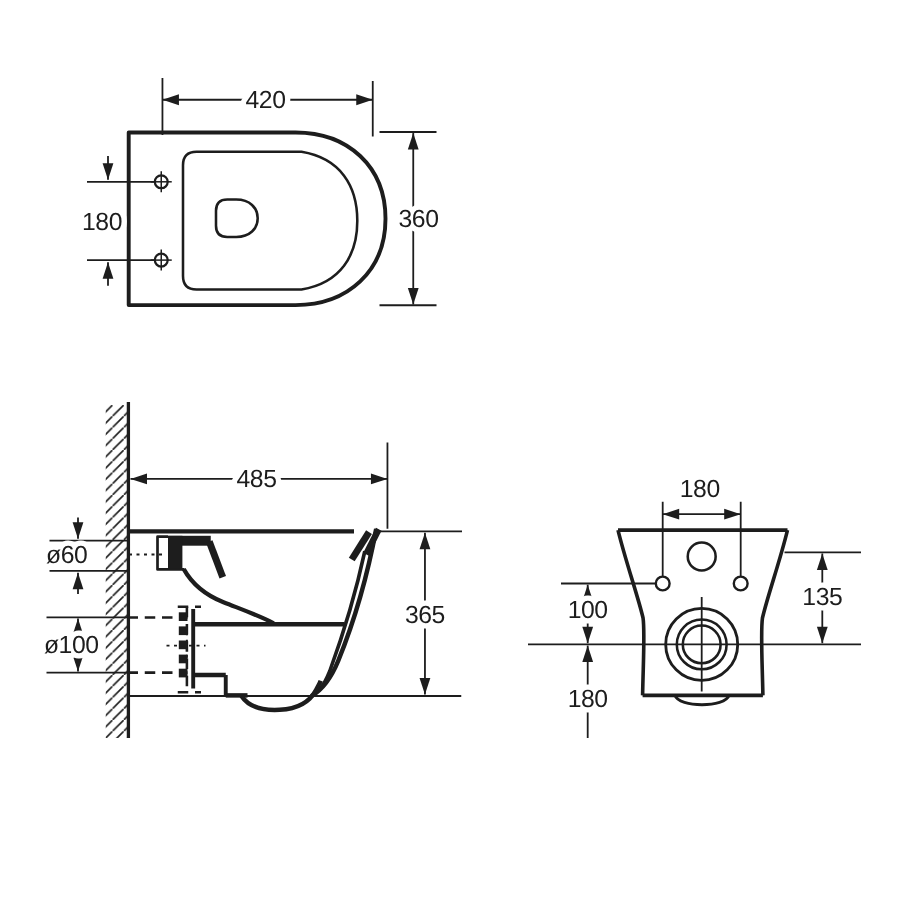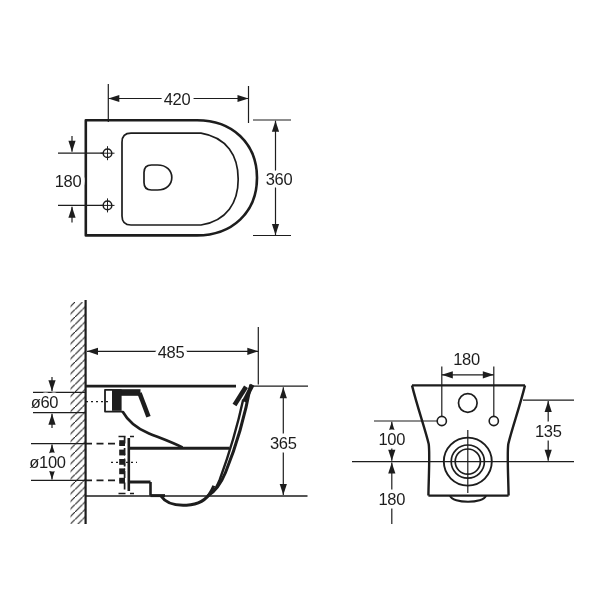--- a/index.html
+++ b/index.html
@@ -1,16 +1,16 @@
 <!DOCTYPE html>
 <html><head>
 <meta charset="utf-8">
 <style>
   html,body{margin:0;padding:0;background:#ffffff;}
-  .stage{width:600px;height:492px;background:#ffffff;position:relative;overflow:hidden;margin-top:32px;}
+  .stage{width:600px;height:492px;background:#ffffff;position:relative;overflow:hidden;}
   svg{display:block;}
   .ln{fill:none;stroke:#1d1d1d;stroke-linecap:butt;stroke-linejoin:round;}
   .fl{fill:#1d1d1d;stroke:none;}
   .dim{fill:none;stroke:#1d1d1d;stroke-width:1.2;marker-start:url(#arr);marker-end:url(#arr);}
   .stub{fill:none;stroke:#1d1d1d;stroke-width:1.2;marker-end:url(#arr);}
   .thin{stroke-width:1.2;}
   .dash{stroke-dasharray:7 4.5;stroke-width:1.7;}
   .dot{stroke-dasharray:2 3;stroke-width:1.3;}
   text{font-family:"Liberation Sans",sans-serif;font-size:16.5px;letter-spacing:-0.3px;fill:#1d1d1d;
        paint-order:stroke fill;stroke:#ffffff;stroke-width:7px;stroke-linejoin:round;text-anchor:middle;}

